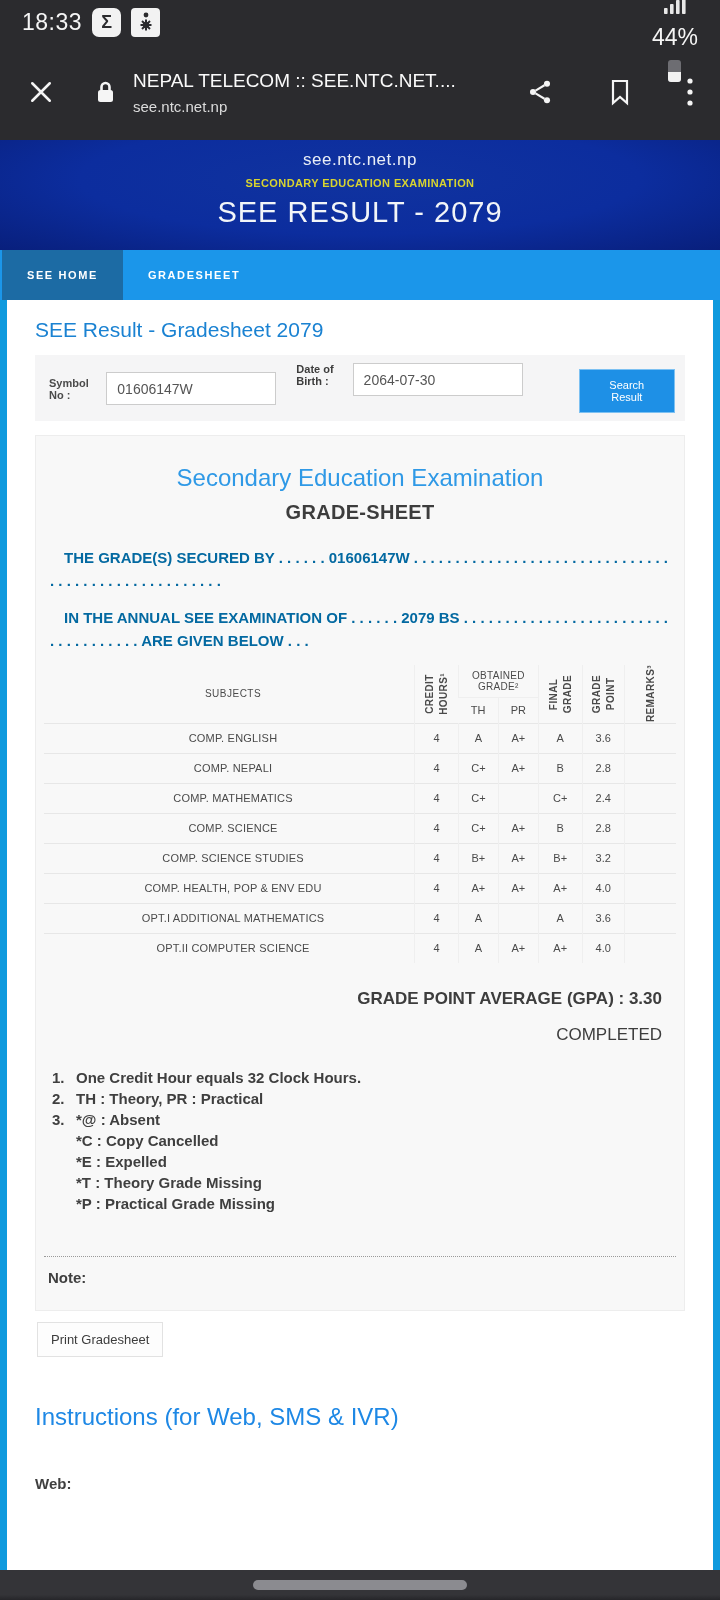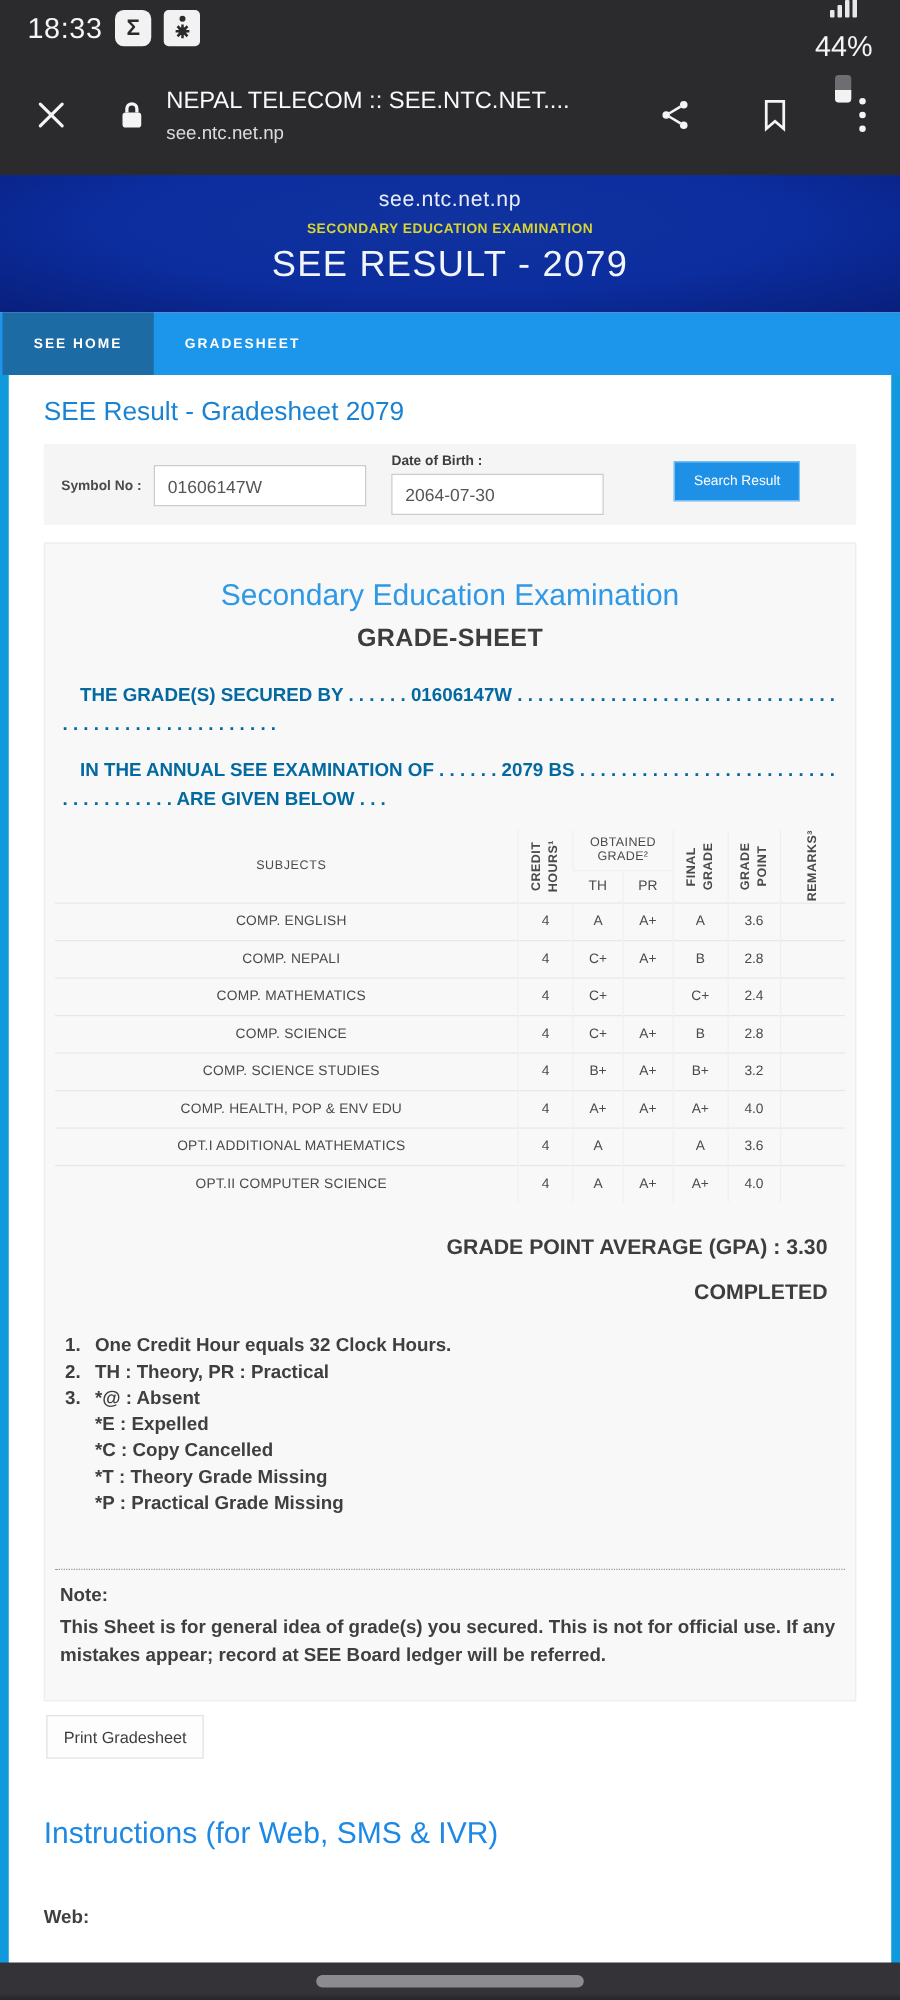--- a/index.html
+++ b/index.html
@@ -37,21 +37,21 @@
   .tab { display:flex; align-items:center; padding:0 25px; color:#fff; font-size:11px; font-weight:700; letter-spacing:1.6px; }
   .tab.active { background:var(--active-tab-blue); }
   
   .content { background:#fff; border-left:7px solid var(--side-border-blue); border-right:7px solid var(--side-border-blue); height:1290px; overflow:hidden; }
   .page-heading { margin:18px 28px 0; color:var(--link-blue); font-size:21px; font-weight:400; }
   
   .formband { margin:13px 28px 0; background:#f5f5f6; padding:8px 10px; display:flex; align-items:flex-start; min-height:64px; }
   .sym-group { display:flex; align-items:center; margin-top:9px; }
   .sym-group label { font-size:11px; font-weight:700; color:#4a4a4a; margin:0 10px 0 4px; }
   .txt-input { width:170px; height:33px; background:#fff; border:1px solid #ccc; font-size:14px; color:#555; padding:0 10px; font-family:"Liberation Sans",sans-serif; }
-  .dob-group { margin-left:20px; display:flex; flex-direction:column; }
+  .dob-group { margin-left:20px; display:flex; flex-direction:row; }
   .dob-group label { font-size:11px; font-weight:700; color:#3d3d3d; margin-bottom:4px; }
   .search-btn { margin-left:56px; margin-top:6px; background:var(--button-blue); border:1px solid #7dc1f2; color:#fff; font-size:11px; padding:9px 15px; font-family:"Liberation Sans",sans-serif; }
   
   .card { margin:14px 28px 0; background:#f8f8f8; border:1px solid #ededed; padding:28px 8px 24px; }
   .card-title { text-align:center; color:var(--card-title-blue); font-size:24px; font-weight:400; }
   .card-sub { text-align:center; color:var(--text-dark); font-size:20px; font-weight:700; margin-top:9px; letter-spacing:0.3px; }
   .gs-lines { margin-top:22px; padding:0 6px; }
   .gs-line { font-size:15px; font-weight:700; color:#0369a1; line-height:1.55; margin-bottom:13px; text-indent:14px; }
   
   table.grades { width:100%; border-collapse:collapse; margin-top:12px; }
@@ -65,21 +65,21 @@
   .vhead { writing-mode:vertical-rl; transform:rotate(180deg); white-space:pre-line; font-size:10px; font-weight:700; letter-spacing:0.4px; line-height:1.35; color:#4a4a4a; margin:0 auto; }
   th.vcell { height:58px; vertical-align:middle; }
   th.obtained { font-size:10px; font-weight:700; letter-spacing:0.3px; height:32px; }
   th.subhead { font-size:11px; font-weight:700; height:26px; border-top:1px solid #efefef; }
   table.grades tbody tr { border-top:1px solid #e7e7e7; }
   table.grades tbody td { height:30px; text-align:center; font-size:11px; }
   td.subject { text-align:left; padding-left:8px; font-size:11px; letter-spacing:0.2px; color:#4a4a4a; }
   td.credit { font-size:17px; font-weight:700; color:#444; }
   
   .gpa-line { text-align:right; font-size:17px; font-weight:700; color:var(--text-dark); margin-top:26px; padding-right:14px; }
-  .status-line { text-align:right; font-size:17px; font-weight:700; color:var(--text-dark); margin-top:16px; padding-right:14px; }
+  .status-line { text-align:right; font-size:17px; font-weight:400; color:var(--text-dark); margin-top:16px; padding-right:14px; }
   
   .footnotes { margin-top:22px; padding-left:8px; }
   .fn-row { display:flex; font-size:15px; font-weight:700; color:#3f3f3f; line-height:21px; }
   .fn-marker { width:24px; flex:0 0 24px; }
   
   .note-divider { border-top:1px dotted #9a9a9a; margin-top:42px; }
   .note-label { font-size:15px; font-weight:700; color:#3f3f3f; margin-top:12px; padding-left:4px; }
   .note-text { font-size:15px; font-weight:700; color:#3f3f3f; line-height:1.5; margin-top:6px; padding:0 4px; }
   
   .print-btn { display:inline-block; margin:11px 0 0 30px; background:#fdfdfd; border:1px solid #e2e2e2; font-size:13px; color:#3d3d3d; padding:9px 13px; font-family:"Liberation Sans",sans-serif; }
@@ -343,39 +343,38 @@
         <div class="fn-row">
           <span class="fn-marker">2.</span>
           <span>TH : Theory, PR : Practical</span>
         </div>
         <div class="fn-row">
           <span class="fn-marker">3.</span>
           <span>*@ : Absent</span>
         </div>
         <div class="fn-row">
           <span class="fn-marker"></span>
+          <span>*C : Copy Cancelled</span>
+        </div>
+        <div class="fn-row">
+          <span class="fn-marker"></span>
           <span>*E : Expelled</span>
-        </div>
-        <div class="fn-row">
-          <span class="fn-marker"></span>
-          <span>*C : Copy Cancelled</span>
         </div>
         <div class="fn-row">
           <span class="fn-marker"></span>
           <span>*T : Theory Grade Missing</span>
         </div>
         <div class="fn-row">
           <span class="fn-marker"></span>
           <span>*P : Practical Grade Missing</span>
         </div>
     </div>
 
     <div class="note-divider"></div>
     <div class="note-label">Note:</div>
-    <div class="note-text">This Sheet is for general idea of grade(s) you secured. This is not for official use. If any mistakes appear; record at SEE Board ledger will be referred.</div>
   </div>
 
   <button class="print-btn">Print Gradesheet</button>
 
   <div class="instructions">Instructions (for Web, SMS &amp; IVR)</div>
   <div class="partial">Web:</div>
 </div>
 
 <div class="navbar">
   <div class="nav-pill"></div>

